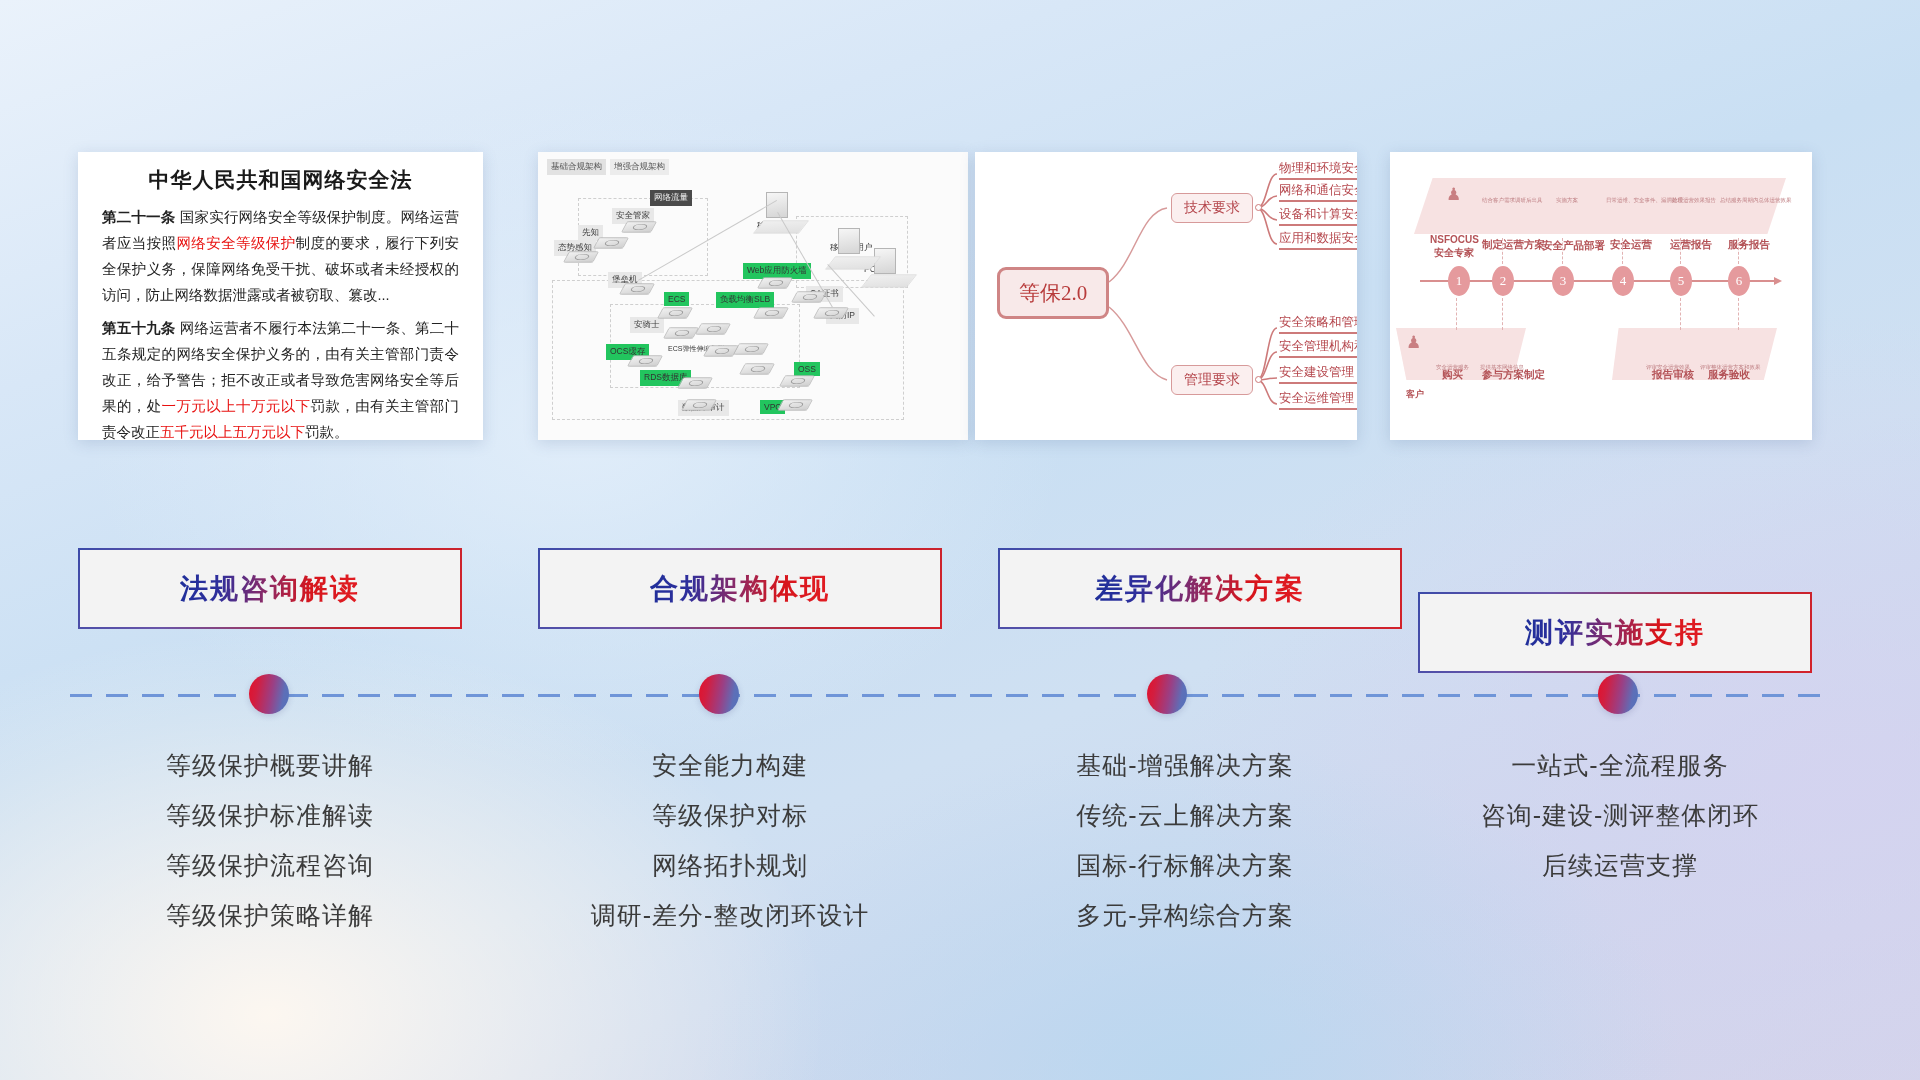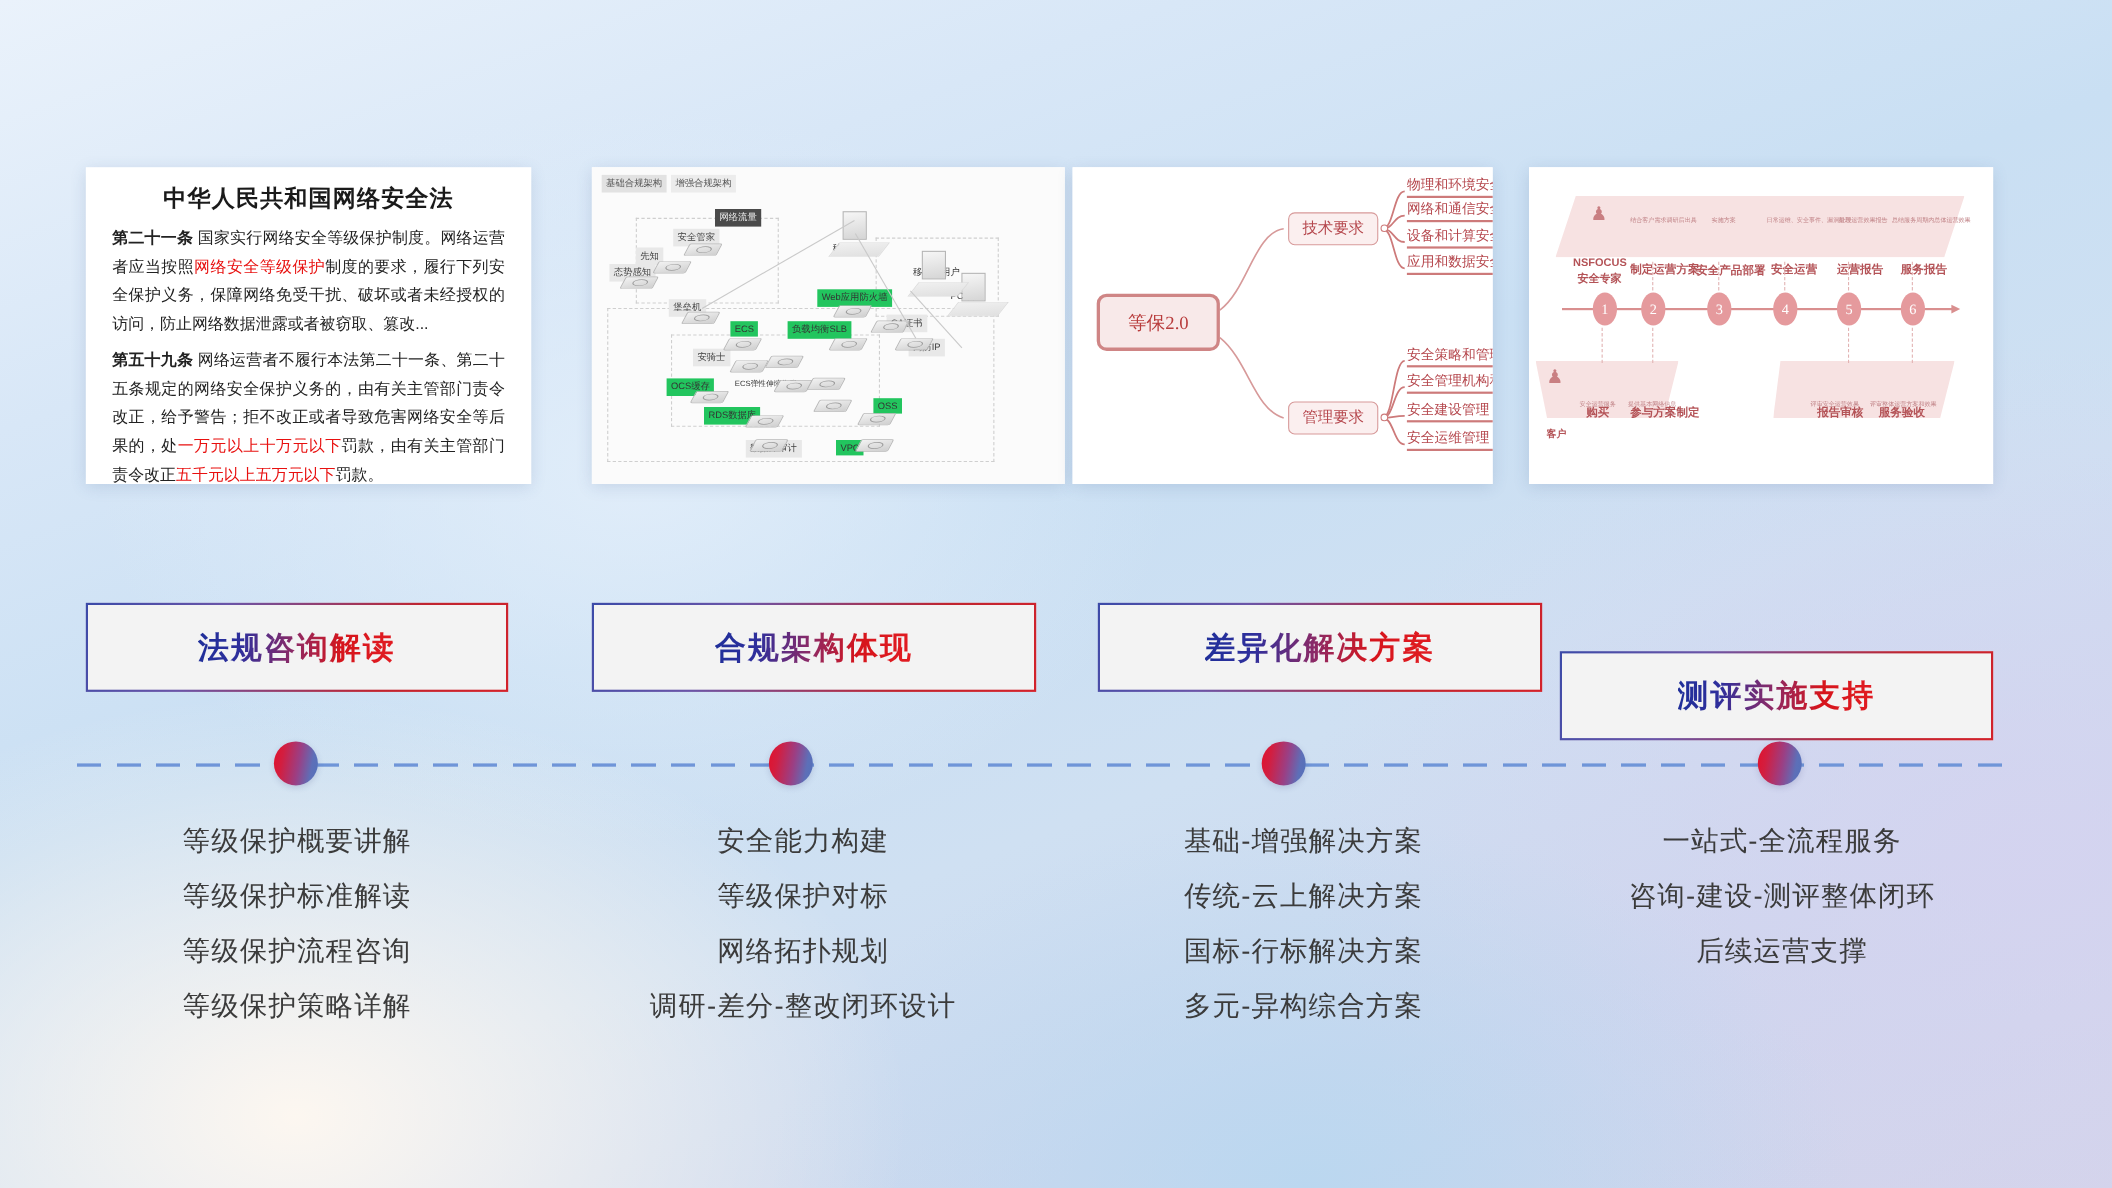--- a/index.html
+++ b/index.html
@@ -84,21 +84,21 @@
   }
   .cloud .ln { position: absolute; background: #c9c9c9; height: 1px; transform-origin: 0 0; }
 
   
   .mind { position: relative; width: 100%; height: 100%; background: #fff; }
   .mm-root {
     position: absolute; left: 22px; top: 115px;
     width: 112px; height: 52px;
     background: #f8e9e9; border: 3px solid #cf8585; border-radius: 9px;
     display: flex; align-items: center; justify-content: center;
-    font-size: 17px; color: #b83c3c; font-family: "Liberation Serif", serif;
+    font-size: 21px; color: #b83c3c; font-family: "Liberation Serif", serif;
   }
   .mm-branch {
     position: absolute; width: 82px; height: 30px;
     background: #fbefef; border: 1.5px solid #d79a9a; border-radius: 6px;
     display: flex; align-items: center; justify-content: center;
     font-size: 14px; color: #b5474d; font-family: "Liberation Serif", serif;
   }
   .mm-leaf {
     position: absolute; font-size: 12.5px; color: #b5474d;
     font-family: "Liberation Serif", serif; white-space: nowrap;

